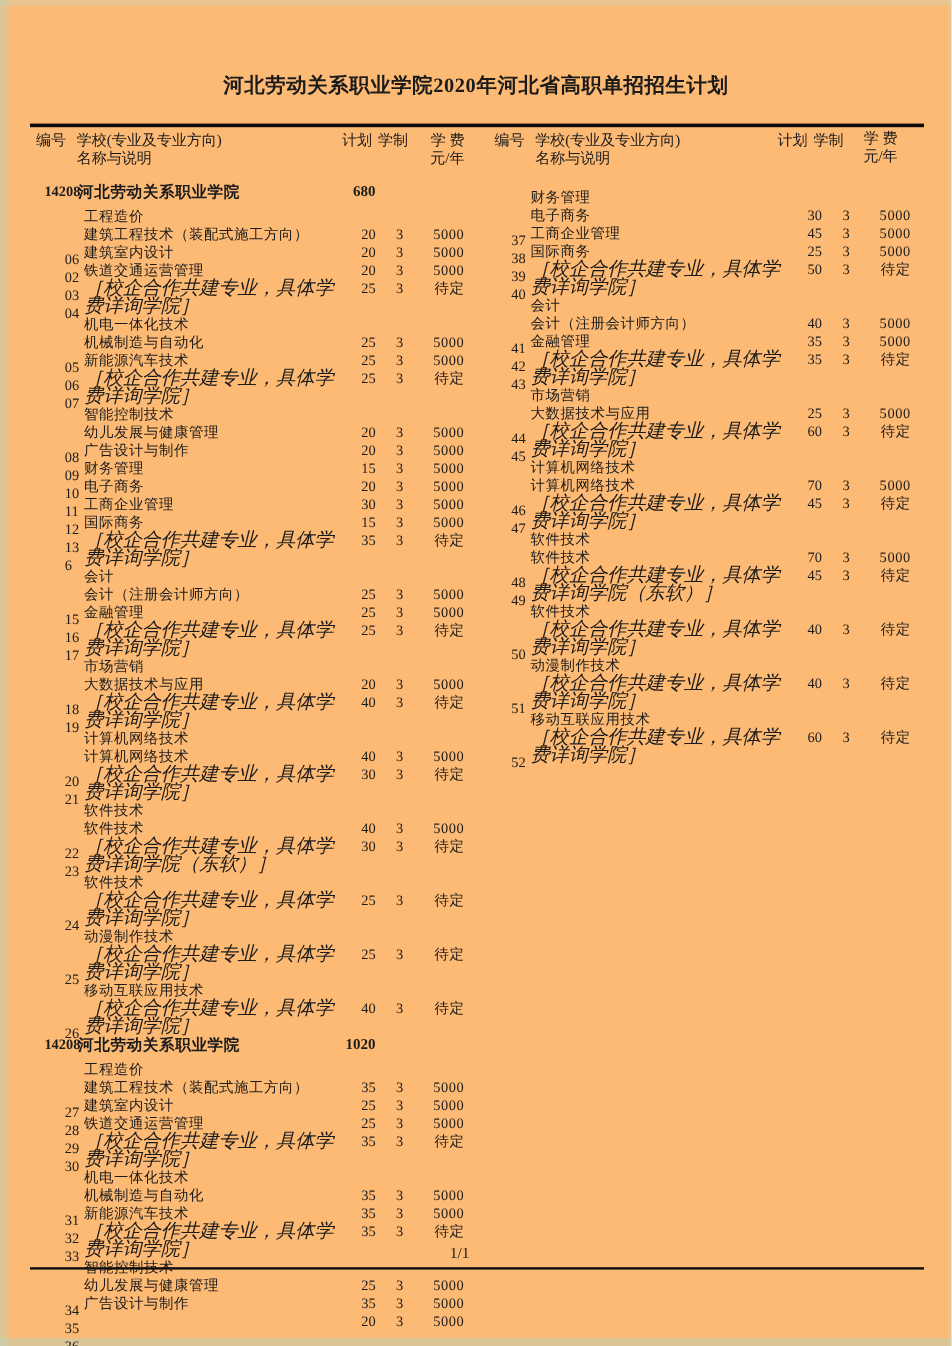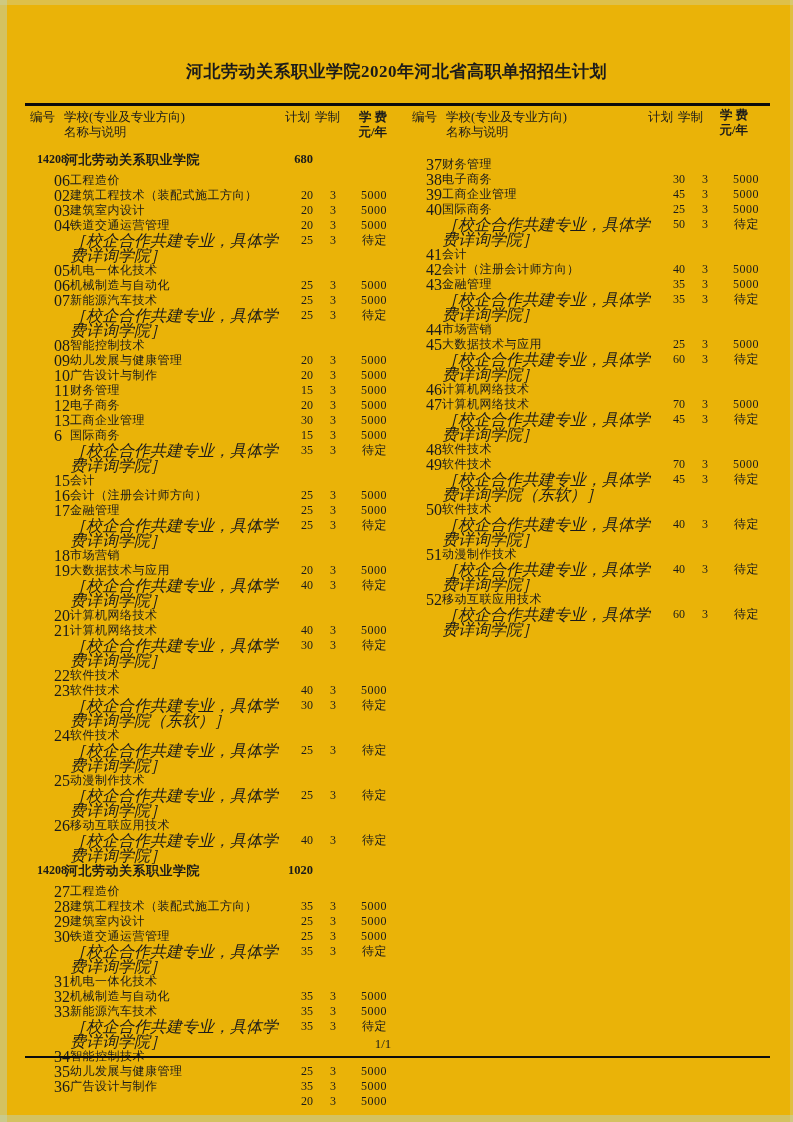--- a/index.html
+++ b/index.html
@@ -1,57 +1,57 @@
 <!DOCTYPE html>
 <html><head>
 <meta charset="utf-8">
 <style>
   * { margin:0; padding:0; box-sizing:border-box; }
   html,body { background:#ffffff; }
   .page {
     position:relative; width:793px; height:1122px; margin:0 auto;
-    background:#eab308; overflow:hidden;
+    background:#fdba74; overflow:hidden;
     font-family:"Liberation Serif","DejaVu Serif",serif;
     color:#1b1b1b;
   }
   
   .edge { position:absolute; background:rgba(189,210,184,0.5); }
   .edge.top { left:0; top:0; width:100%; height:5px; background:rgba(200,218,196,0.35); }
   .edge.left { left:0; top:0; width:7px; height:100%; }
   .edge.bottom { left:0; bottom:0; width:100%; height:7px; }
   .edge.right { right:0; top:0; width:3px; height:100%; background:rgba(200,218,196,0.3); }
 
   .doc-title {
     position:absolute; top:60px; left:0; width:100%;
     text-align:center; font-size:17px; font-weight:bold; letter-spacing:0.5px;
   }
   .rule-top { position:absolute; top:103px; left:25px; width:745px; height:3px; background:#0c0c0c; }
   .rule-bottom { position:absolute; top:1056px; left:25px; width:745px; height:2px; background:#0c0c0c; }
 
   .hdr { position:absolute; font-size:12.5px; line-height:15px; white-space:pre; }
-  .hdr.two { text-align:right;font-weight:bold; }
+  .hdr.two { text-align:right; }
 
   .col { position:absolute; width:357px; font-size:12px; line-height:15px; }
   #col-left  { left:30px;  top:152px; }
   #col-right { left:402px; top:152px; padding-top:5px; }
 
   .sec-title {
     height:46px; padding-top:4px; padding-left:25px;
     text-align:center; font-size:31px; line-height:40px; letter-spacing:3px;
     font-weight:500;
   }
   #col-left .sec-title + .school-row { margin-top:1px; }
 
   .school-row { position:relative; height:15px; margin-bottom:6px; font-weight:bold; }
   .school-code { position:absolute; left:7px; font-size:12px; }
   .school-name { position:absolute; left:35px; font-size:13px; letter-spacing:0.5px; }
   .school-total { position:absolute; left:233px; width:50px; text-align:right; font-size:12.5px; }
 
   .p-row { position:relative; min-height:15px; }
-  .p-no   { position:absolute; left:24px; font-size:16px; }
+  .p-no   { position:absolute; left:24px; font-size:12px;margin-top:36px; }
   .p-name { display:block; padding-left:40px; letter-spacing:0.5px; }
   .v-plan { position:absolute; left:233px; width:50px; text-align:right; }
   .v-yr   { position:absolute; left:288px; width:30px; text-align:center; }
   .v-fee  { position:absolute; left:297px; width:60px; text-align:right; letter-spacing:0.5px; }
 
   .p-note {
     padding-left:40px; width:255px; max-width:255px;
     font-size:16px; line-height:15px; font-style:italic; letter-spacing:0;
   }
   .p-note-inner { display:inline-block; max-width:215px; }

